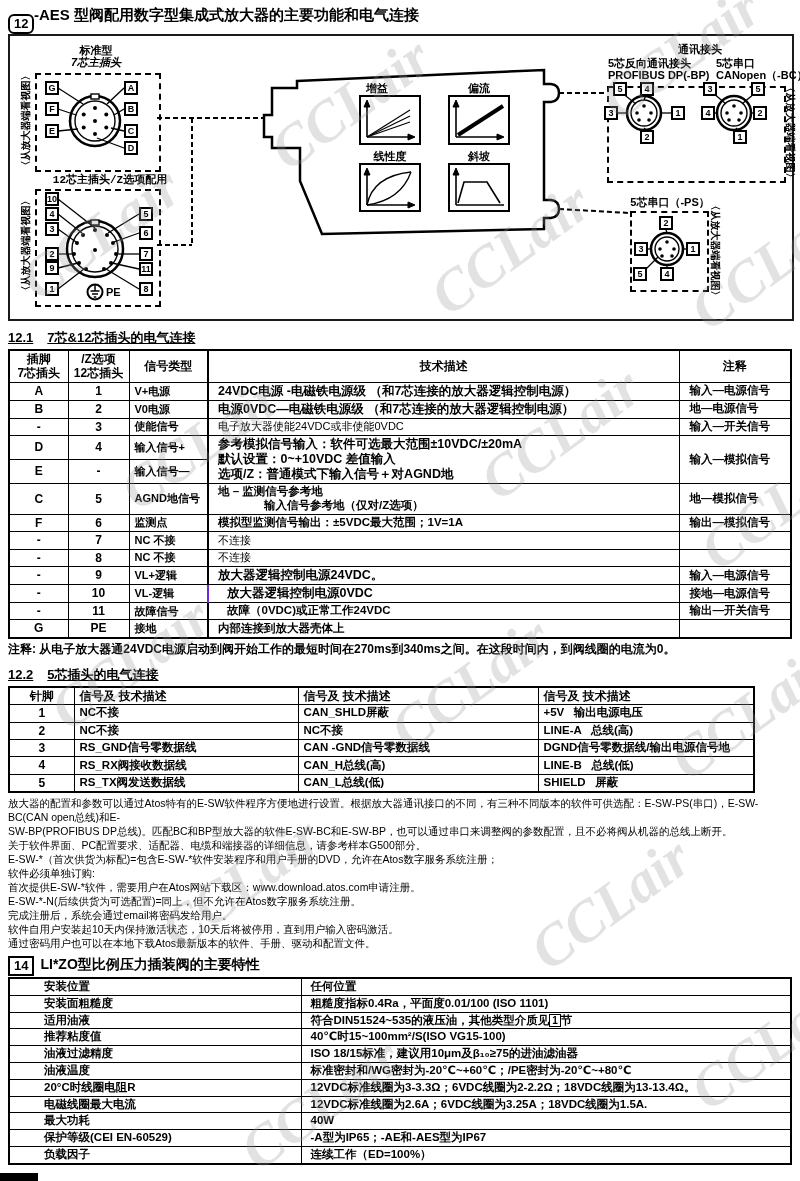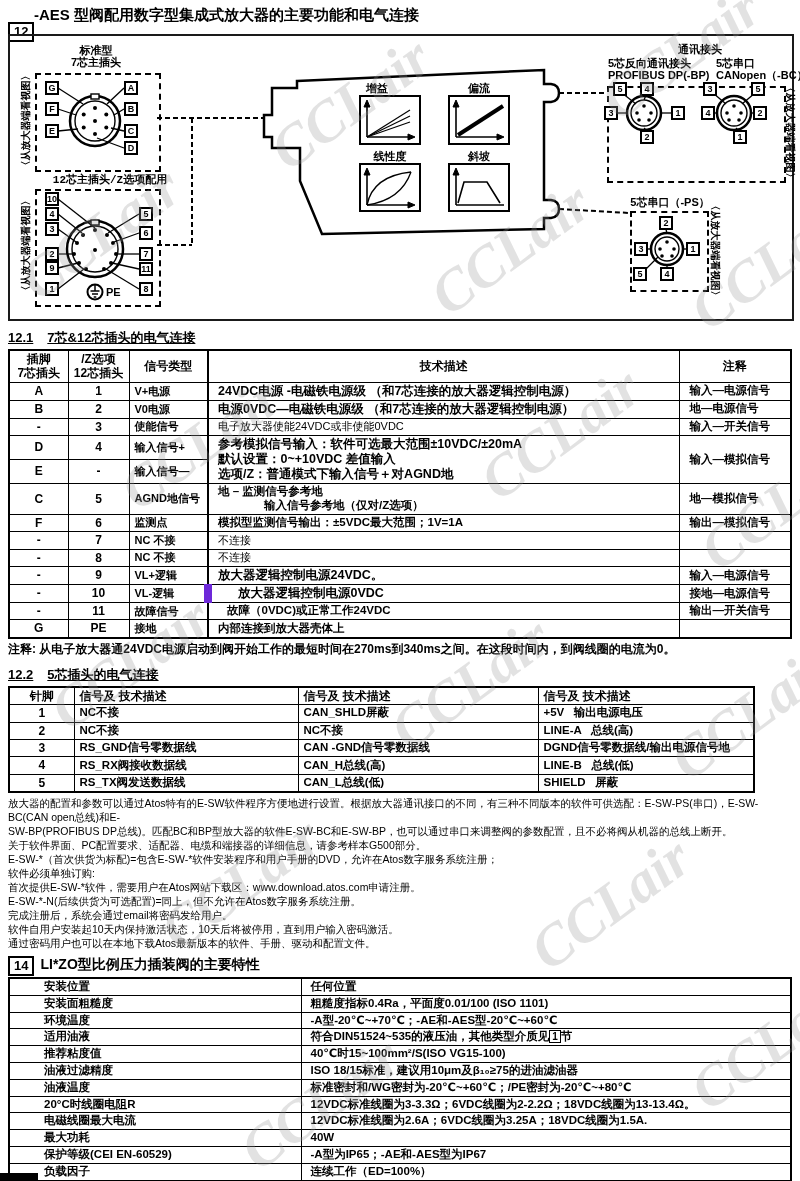--- a/index.html
+++ b/index.html
@@ -54,21 +54,21 @@
   .wm{position:absolute;z-index:6;pointer-events:none;font-family:"Liberation Serif","DejaVu Serif",serif;
       font-style:italic;font-weight:bold;font-size:58px;color:rgba(150,150,150,0.28);transform:rotate(-36deg);white-space:nowrap;}
   .botmark{position:absolute;left:0;top:1173px;width:38px;height:8px;background:#000;}
 </style>
 </head>
 <body>
 
 <div class="page">
 
   <div class="hdr">
-    <span class="numbox" style="position:absolute;left:0;top:16px;">12</span>
+    <span class="numbox" style="position:absolute;left:0;top:8px;border-radius:6px;">12</span>
     <span class="title">-AES 型阀配用数字型集成式放大器的主要功能和电气连接</span>
   </div>
 
   <div class="diag">
     <svg width="782" height="283" viewBox="0 0 782 283">
 
       <g stroke="#000" stroke-width="2" stroke-dasharray="5 3" fill="none">
         <path d="M147,82 H254"></path>
           <path d="M182,82 V209"></path>
           <path d="M147,209 H182"></path>
@@ -241,21 +241,21 @@
         </g>
       </g>
     </svg>
 
     <div class="dash" style="left:25px;top:37px;width:122px;height:95px;"></div>
     <div class="dash" style="left:25px;top:153px;width:122px;height:114px;"></div>
     <div class="dash" style="left:597px;top:50px;width:175px;height:93px;"></div>
     <div class="dash" style="left:620px;top:175px;width:75px;height:77px;"></div>
 
     <div class="lbl" style="left:25px;top:8px;width:122px;">标准型</div>
-    <div class="lbl" style="left:25px;top:20px;width:122px;">7芯主插头</div>
+    <div class="lbl" style="left:25px;top:20px;width:122px;font-style:italic;">7芯主插头</div>
     <div class="lbl" style="left:20px;top:138px;width:160px;font-family:Liberation Mono, monospace;">12芯主插头/Z选项配用</div>
     <div class="lbl" style="left:630px;top:7px;width:120px;">通讯接头</div>
     <div class="lbl l" style="left:598px;top:21px;">5芯反向通讯接头</div>
     <div class="lbl l" style="left:598px;top:33px;">PROFIBUS DP(-BP)</div>
     <div class="lbl l" style="left:706px;top:21px;">5芯串口</div>
     <div class="lbl l" style="left:706px;top:33px;">CANopen（-BC）</div>
     <div class="lbl" style="left:605px;top:160px;width:110px;">5芯串口（-PS）</div>
 
     <div class="lbl" style="left:337px;top:46px;width:60px;">增益</div>
     <div class="lbl" style="left:439px;top:46px;width:60px;">偏流</div>
@@ -404,21 +404,21 @@
       <td class="c">-</td>
       <td class="c">9</td>
       <td class="tp">VL+逻辑</td>
       <td class="ds lg" style="border-left:2px solid #000;">放大器逻辑控制电源24VDC。</td>
       <td class="nt">输入—电源信号</td>
     </tr>
     <tr>
       <td class="c">-</td>
       <td class="c">10</td>
       <td class="tp">VL-逻辑</td>
-      <td class="ds lg" style="border-left:8px solid #6d28d9;padding-left:26px">放大器逻辑控制电源0VDC</td>
+      <td class="ds lg" style="border-left:2px solid #6d28d9;padding-left:18px">放大器逻辑控制电源0VDC</td>
       <td class="nt">接地—电源信号</td>
     </tr>
     <tr>
       <td class="c">-</td>
       <td class="c">11</td>
       <td class="tp">故障信号</td>
       <td class="ds md" style="border-left:2px solid #000;padding-left:18px">故障（0VDC)或正常工作24VDC</td>
       <td class="nt">输出—开关信号</td>
     </tr>
     <tr>
@@ -504,24 +504,20 @@
         <col style="width:490px">
       </colgroup>
     <tbody>
         <tr>
           <td class="lab">安装位置</td>
           <td class="val">任何位置</td>
         </tr>
     <tr>
           <td class="lab">安装面粗糙度</td>
           <td class="val">粗糙度指标0.4Ra，平面度0.01/100 (ISO 1101)</td>
-        </tr>
-    <tr>
-          <td class="lab">环境温度</td>
-          <td class="val">-A型-20℃~+70℃；-AE和-AES型-20℃~+60℃</td>
         </tr>
     <tr>
           <td class="lab">适用油液</td>
       <td class="val"><span>符合DIN51524~535的液压油，其他类型介质见</span><span class="ibox">1</span><span>节</span></td>
         </tr>
     <tr>
           <td class="lab">推荐粘度值</td>
           <td class="val">40℃时15~100mm²/S(ISO VG15-100)</td>
         </tr>
     <tr>

